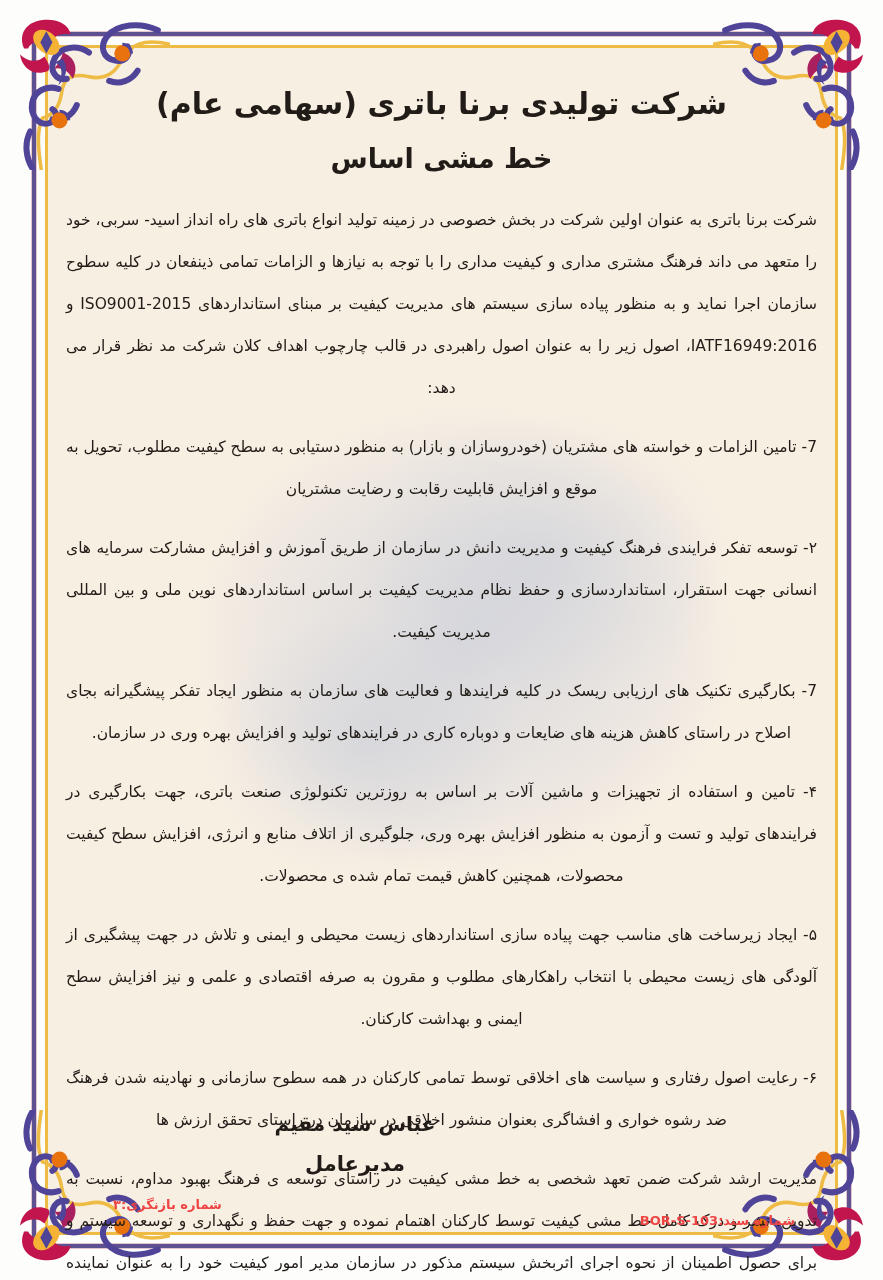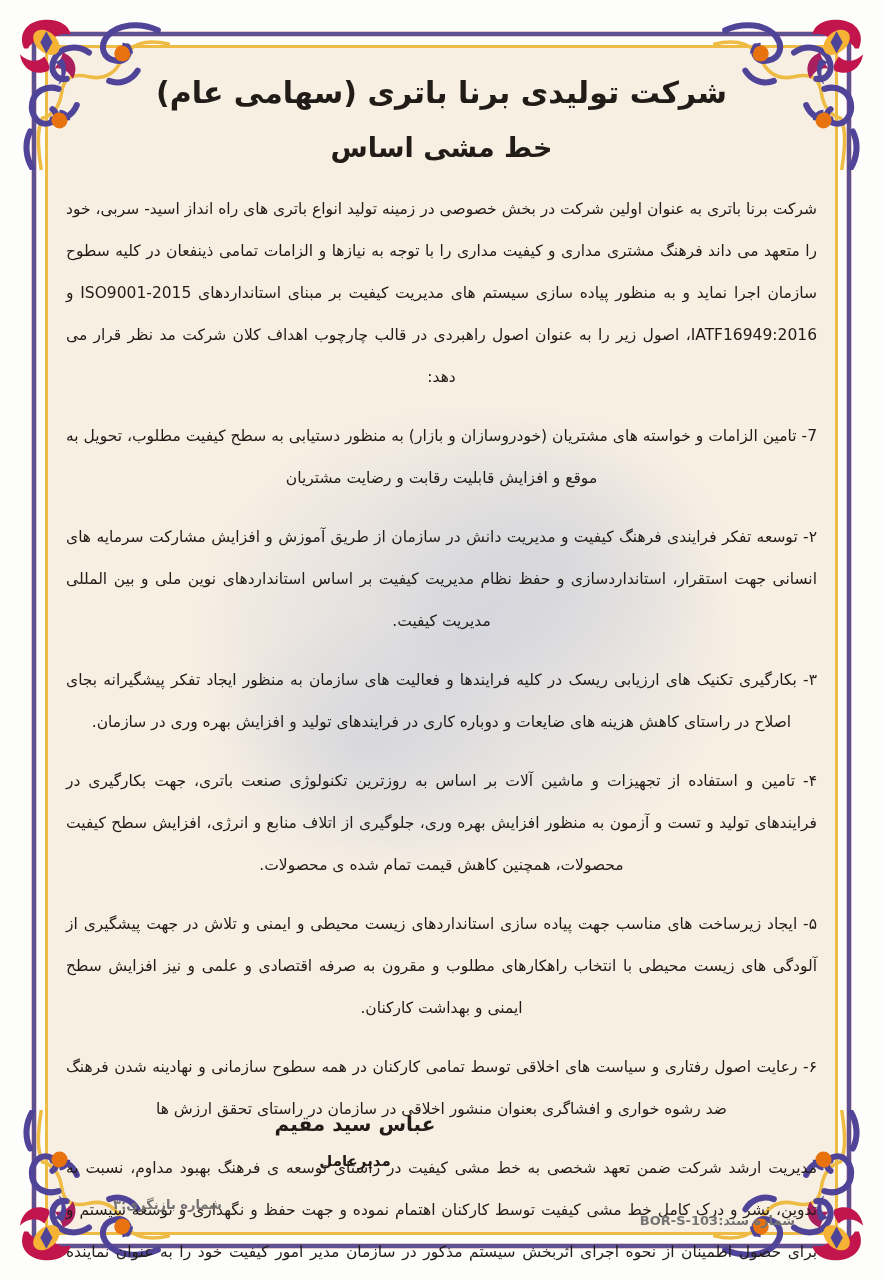--- a/index.html
+++ b/index.html
@@ -31,21 +31,21 @@
   .corner{position:absolute;width:152px;height:152px;pointer-events:none;}
   .corner.tl{top:18px;left:18px;}
   .corner.tr{top:18px;right:18px;transform:scaleX(-1);}
   .corner.bl{bottom:18px;left:18px;transform:scaleY(-1);}
   .corner.br{bottom:18px;right:18px;transform:scale(-1,-1);}
 
   .content{
     position:absolute;left:49px;top:48px;right:49px;bottom:48px;
     direction:rtl;
   }
-  .heading{ text-align:center; padding-top:16px; }
+  .heading{ text-align:center; padding-top:27px; }
   .company-title{
     font-size:30px;font-weight:bold;line-height:58px;margin:0;
   }
   .doc-title{
     font-size:27px;font-weight:bold;line-height:52px;margin:0;
   }
   .body-text{
     padding:14px 17px 0;
     font-size:15.5px;
   }
@@ -53,24 +53,24 @@
     margin:0 0 17px;
     line-height:42px;
     text-align:justify;
     text-align-last:center;
   }
   .signature{
     position:absolute;left:206px;top:1048px;width:200px;
     text-align:center;direction:rtl;
   }
   .signatory-name{font-size:20px;font-weight:bold;margin:16px;}
-  .signatory-role{font-size:15px;font-weight:bold;margin:15px 0 0;}
+  .signatory-role{font-size:21px;font-weight:bold;margin:15px 0 0;}
   .footer-item{
     position:absolute;top:1149px;
-    font-size:13px;font-weight:bold;color:#737373;direction:rtl;
+    font-size:13px;font-weight:bold;color:#ef4444;direction:rtl;
   }
   .footer-doc{right:39px;margin-top:16px;}
   .footer-rev{left:64px;}
 </style>
 </head>
 <body>
 
 <div class="page">
 
   <div class="frame-gold">
@@ -167,21 +167,21 @@
   <div class="content">
     <div class="heading">
       <h1 class="company-title">شرکت تولیدی برنا باتری (سهامی عام)</h1>
       <h2 class="doc-title">خط مشی اساس</h2>
     </div>
 
     <div class="body-text">
       <p>شرکت برنا باتری به عنوان اولین شرکت در بخش خصوصی در زمینه تولید انواع باتری های راه انداز اسید- سربی، خود را متعهد می داند فرهنگ مشتری مداری و کیفیت مداری را با توجه به نیازها و الزامات تمامی ذینفعان در کلیه سطوح سازمان اجرا نماید و به منظور پیاده سازی سیستم های مدیریت کیفیت بر مبنای استانداردهای ISO9001-2015 و IATF16949:2016، اصول زیر را به عنوان اصول راهبردی در قالب چارچوب اهداف کلان شرکت مد نظر قرار می دهد:</p>
       <p>7- تامین الزامات و خواسته های مشتریان (خودروسازان و بازار) به منظور دستیابی به سطح کیفیت مطلوب، تحویل به موقع و افزایش قابلیت رقابت و رضایت مشتریان</p>
       <p>۲- توسعه تفکر فرایندی فرهنگ کیفیت و مدیریت دانش در سازمان از طریق آموزش و افزایش مشارکت سرمایه های انسانی جهت استقرار، استانداردسازی و حفظ نظام مدیریت کیفیت بر اساس استانداردهای نوین ملی و بین المللی مدیریت کیفیت.</p>
-      <p>۳- بکارگیری تکنیک های ارزیابی ریسک در کلیه فرایندها و فعالیت های سازمان به منظور ایجاد تفکر پیشگیرانه بجای اصلاح در راستای کاهش هزینه های ضایعات و دوباره کاری در فرایندهای تولید و افزایش بهره وری در سازمان.</p>
+      <p>7- بکارگیری تکنیک های ارزیابی ریسک در کلیه فرایندها و فعالیت های سازمان به منظور ایجاد تفکر پیشگیرانه بجای اصلاح در راستای کاهش هزینه های ضایعات و دوباره کاری در فرایندهای تولید و افزایش بهره وری در سازمان.</p>
       <p>۴- تامین و استفاده از تجهیزات و ماشین آلات بر اساس به روزترین تکنولوژی صنعت باتری، جهت بکارگیری در فرایندهای تولید و تست و آزمون به منظور افزایش بهره وری، جلوگیری از اتلاف منابع و انرژی، افزایش سطح کیفیت محصولات، همچنین کاهش قیمت تمام شده ی محصولات.</p>
       <p>۵- ایجاد زیرساخت های مناسب جهت پیاده سازی استانداردهای زیست محیطی و ایمنی و تلاش در جهت پیشگیری از آلودگی های زیست محیطی با انتخاب راهکارهای مطلوب و مقرون به صرفه اقتصادی و علمی و نیز افزایش سطح ایمنی و بهداشت کارکنان.</p>
       <p>۶- رعایت اصول رفتاری و سیاست های اخلاقی توسط تمامی کارکنان در همه سطوح سازمانی و نهادینه شدن فرهنگ ضد رشوه خواری و افشاگری بعنوان منشور اخلاقی در سازمان در راستای تحقق ارزش ها</p>
       <p>مدیریت ارشد شرکت ضمن تعهد شخصی به خط مشی کیفیت در راستای توسعه ی فرهنگ بهبود مداوم، نسبت به تدوین، نشر و درک کامل خط مشی کیفیت توسط کارکنان اهتمام نموده و جهت حفظ و نگهداری و توسعه سیستم و برای حصول اطمینان از نحوه اجرای اثربخش سیستم مذکور در سازمان مدیر امور کیفیت خود را به عنوان نماینده مدیریت سیستم کیفیت انتخاب می نماید.</p>
     </div>
 
     <div class="signature">
       <p class="signatory-name">عباس سید مقیم</p>
       <p class="signatory-role">مدیرعامل</p>
     </div>

